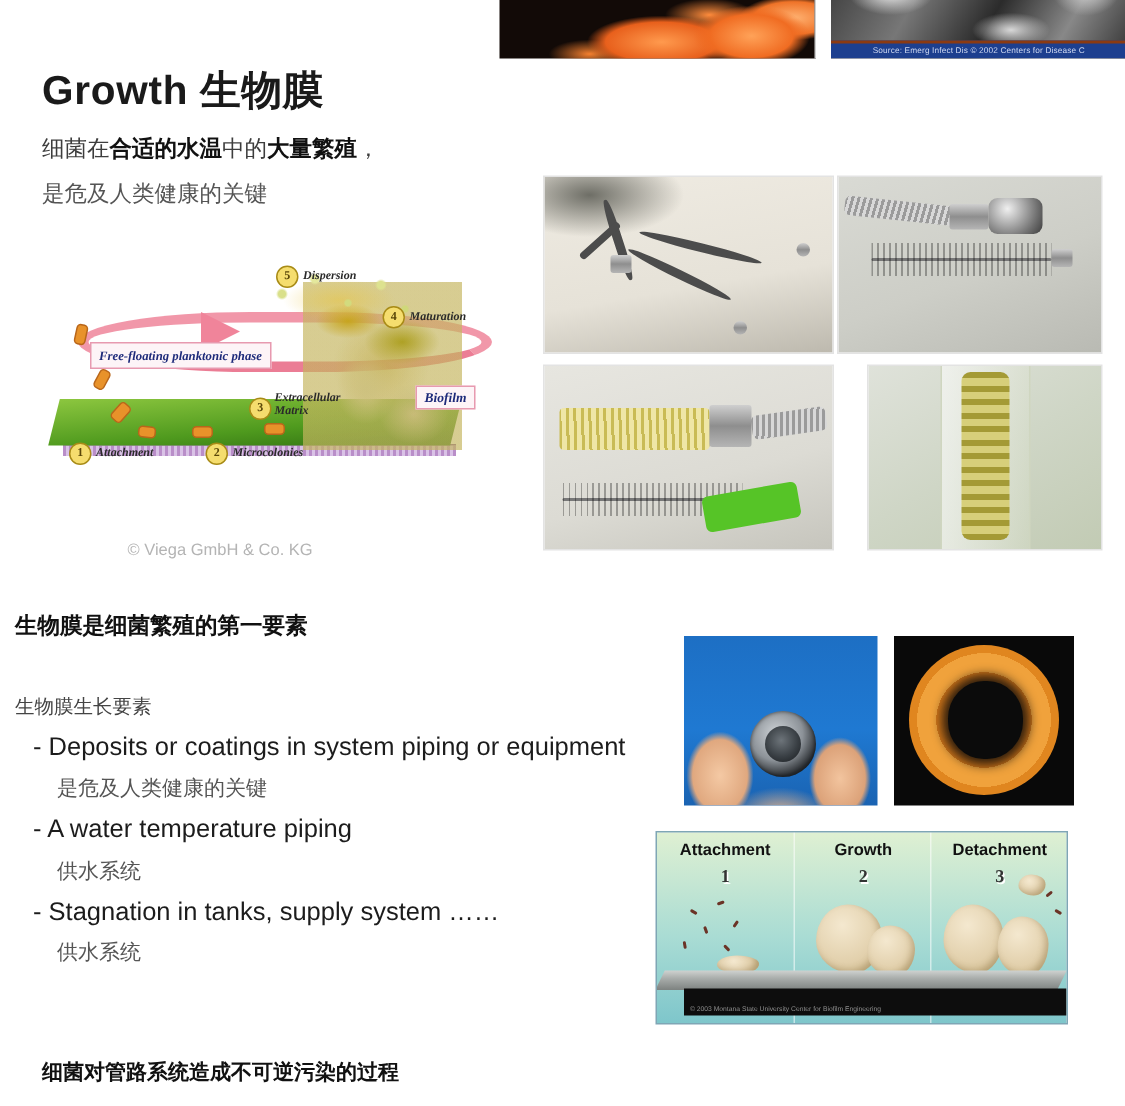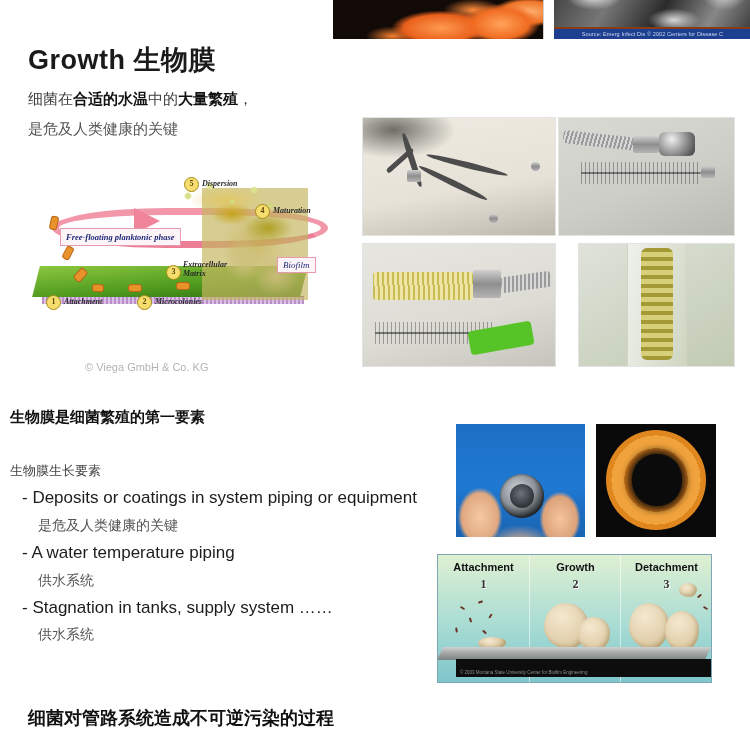--- a/index.html
+++ b/index.html
@@ -71,21 +71,21 @@
   }
   #bullet-1-en { top: 488px; }
   #bullet-1-cn { top: 517px; }
   #bullet-2-en { top: 543px; }
   #bullet-2-cn { top: 572px; }
   #bullet-3-en { top: 598px; }
   #bullet-3-cn { top: 626px; }
 
   #bottom-heading {
     left: 28px; top: 706px;
-    font-size: 18px;
+    font-size: 14px;
     font-weight: bold;
     color: #111;
     white-space: nowrap;
   }
 
   
   #img-bacteria-orange {
     left: 333px; top: -24px;
     width: 210px; height: 63px;
     background:
@@ -219,21 +219,21 @@
     text-align: center;
   }
   #bd-box-biofilm {
     left: 253px; top: 89px;
     padding: 2px 5px;
     border: 1px solid #e79ab0;
     background: #fdf4f7;
     font-family: "Liberation Serif", serif;
     font-size: 9px;
     font-style: italic;
-    font-weight: normal;
+    font-weight: bold;
     color: #1d2a7a;
   }
   .bd-rod {
     background: #e8922a;
     border: 1px solid #b9661a;
     border-radius: 3px;
   }
   #bd-copyright {
     left: 85px; top: 361px;
     font-size: 11px;

